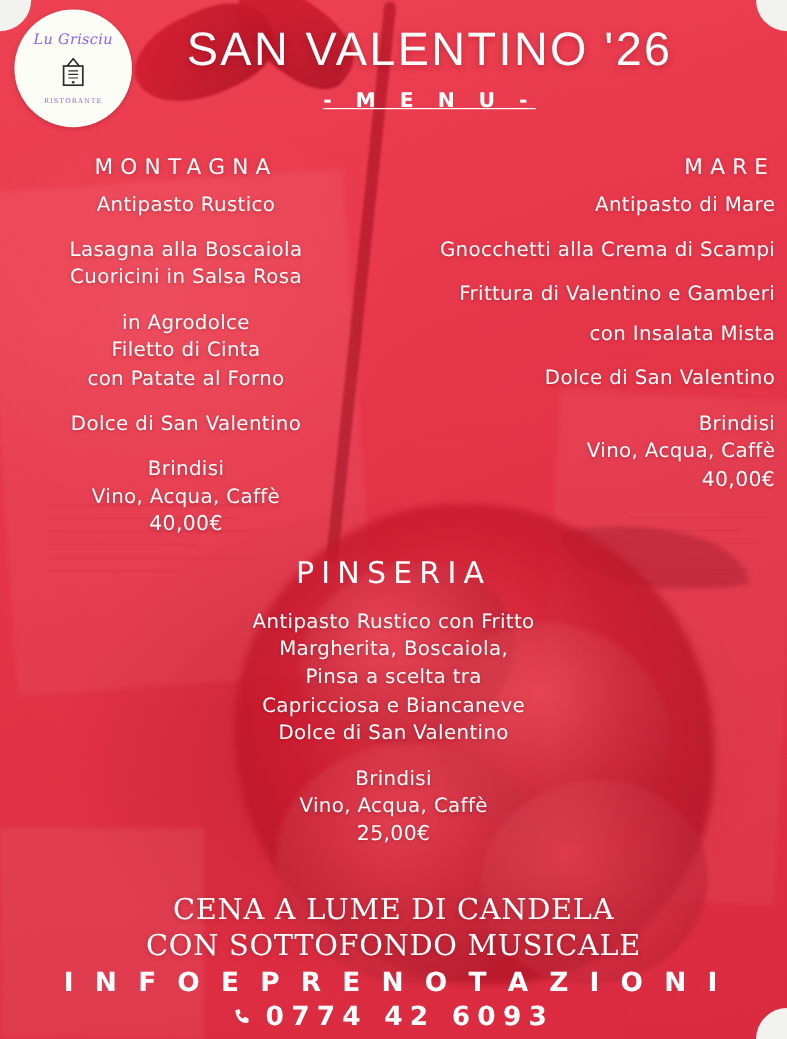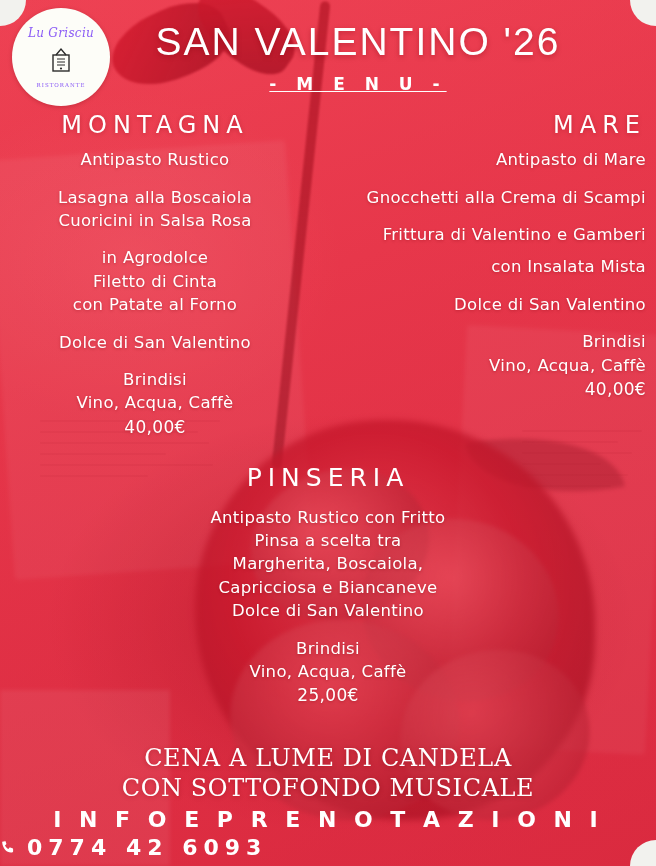--- a/index.html
+++ b/index.html
@@ -164,25 +164,26 @@
     letter-spacing: 7px;
     font-weight: 700;
     text-decoration: underline;
   }
   .col {
     position: absolute;
     text-align: center;
     line-height: 1.42;
   }
   .col-head {
-    font-size: 24px;
+    font-size: 18px;
     letter-spacing: 6px;
     font-weight: 400;
     margin-bottom: 6px;
     text-shadow: 0 1px 4px rgba(120,0,15,0.3);
+    margin-top: 19px;
   }
   .line {
     font-size: 16.5px;
     letter-spacing: 0.3px;
     text-shadow: 0 1px 3px rgba(120,0,15,0.35);
   }
   .gap { height: 14px; }
   .gap-sm { height: 9px; }
   .price {
     font-size: 17px;
@@ -210,21 +211,21 @@
   }
   .f3 {
     font-size: 22px;
     font-weight: 700;
     letter-spacing: 5px;
     margin-top: 4px;
   }
   .phone-row {
     display: flex;
     align-items: center;
-    justify-content: flex-start;
+    justify-content: center;
     gap: 10px;
     margin-top: 3px;
   }
   .phone-num {
     font-size: 22px;
     font-weight: 700;
     letter-spacing: 6px;
   }
   .phone-ico { width: 17px; height: 17px; display: block; }
   .corner {
@@ -322,22 +323,22 @@
       <div class="line">Dolce di San Valentino</div>
       <div class="gap"></div>
       <div class="line">Brindisi</div>
       <div class="line">Vino, Acqua, Caffè</div>
       <div class="line price">40,00€</div>
     </div>
 
     <div class="col col-center">
       <div class="pinseria-head">PINSERIA</div>
       <div class="line">Antipasto Rustico con Fritto</div>
+      <div class="line">Margherita, Boscaiola,</div>
       <div class="line">Pinsa a scelta tra</div>
-      <div class="line">Margherita, Boscaiola,</div>
       <div class="line">Capricciosa e Biancaneve</div>
       <div class="line">Dolce di San Valentino</div>
       <div class="gap"></div>
       <div class="line">Brindisi</div>
       <div class="line">Vino, Acqua, Caffè</div>
       <div class="line price">25,00€</div>
     </div>
 
     <div class="footer">
       <div class="f1">CENA A LUME DI CANDELA</div>

